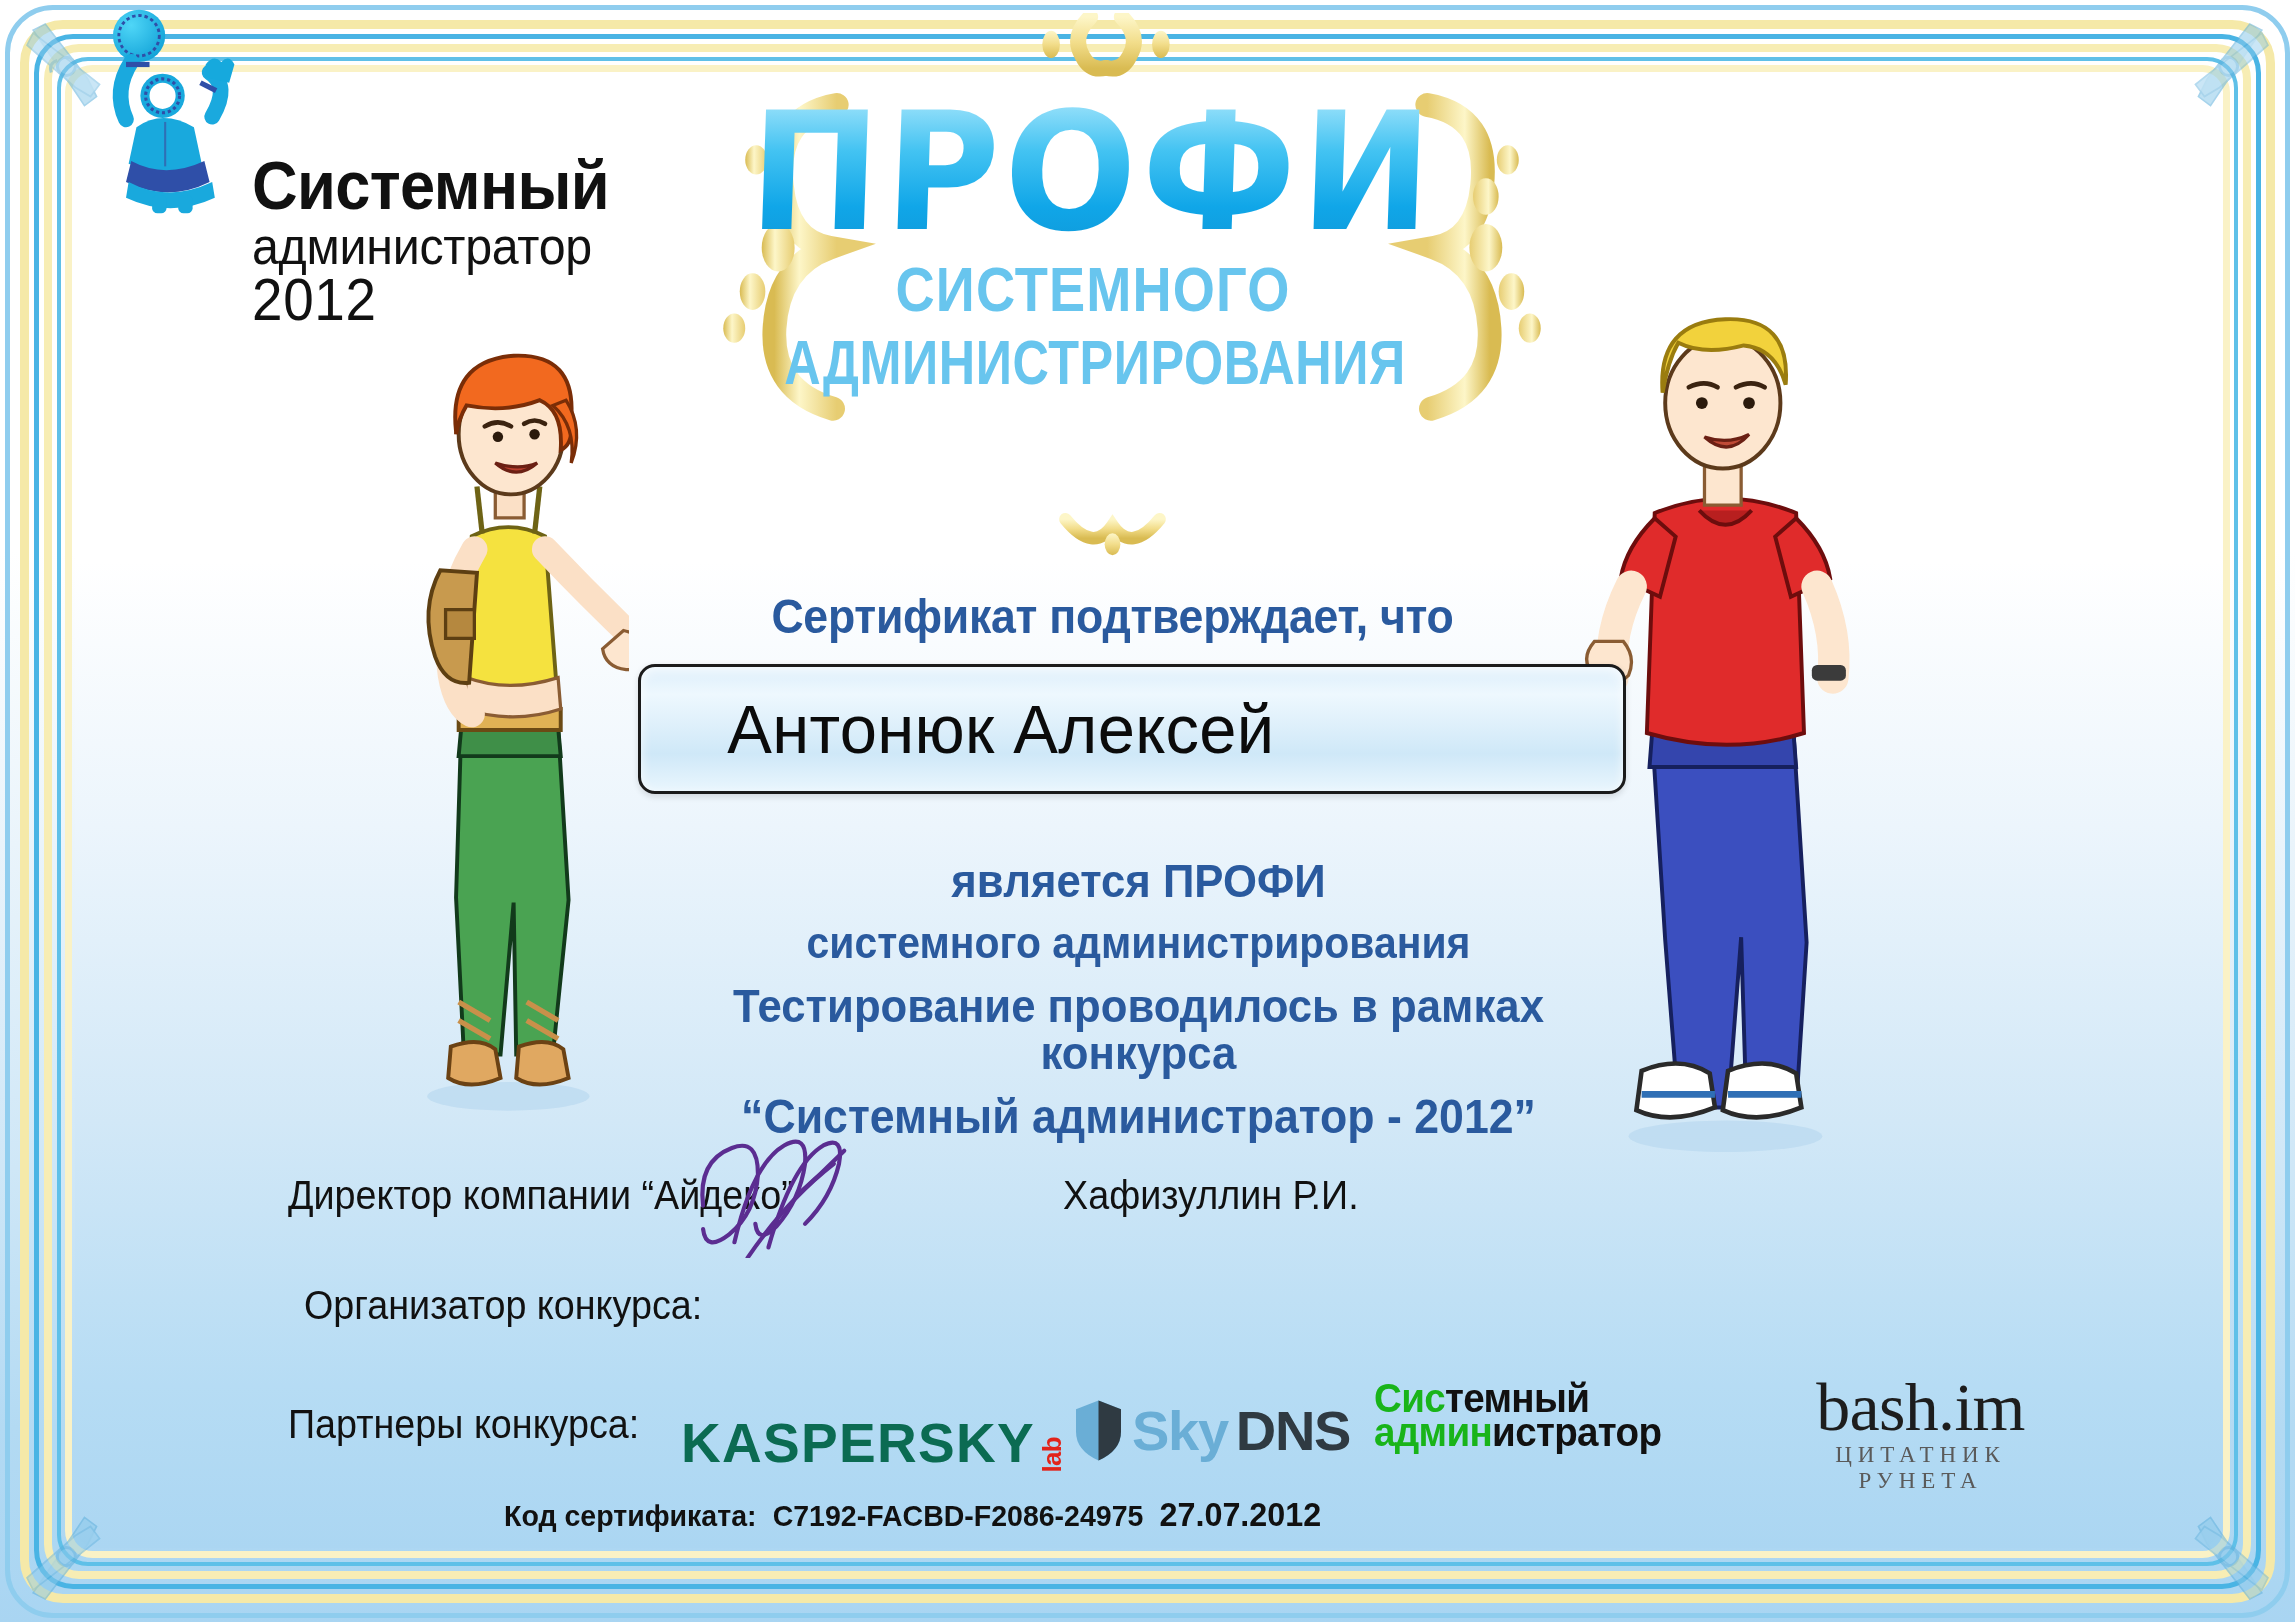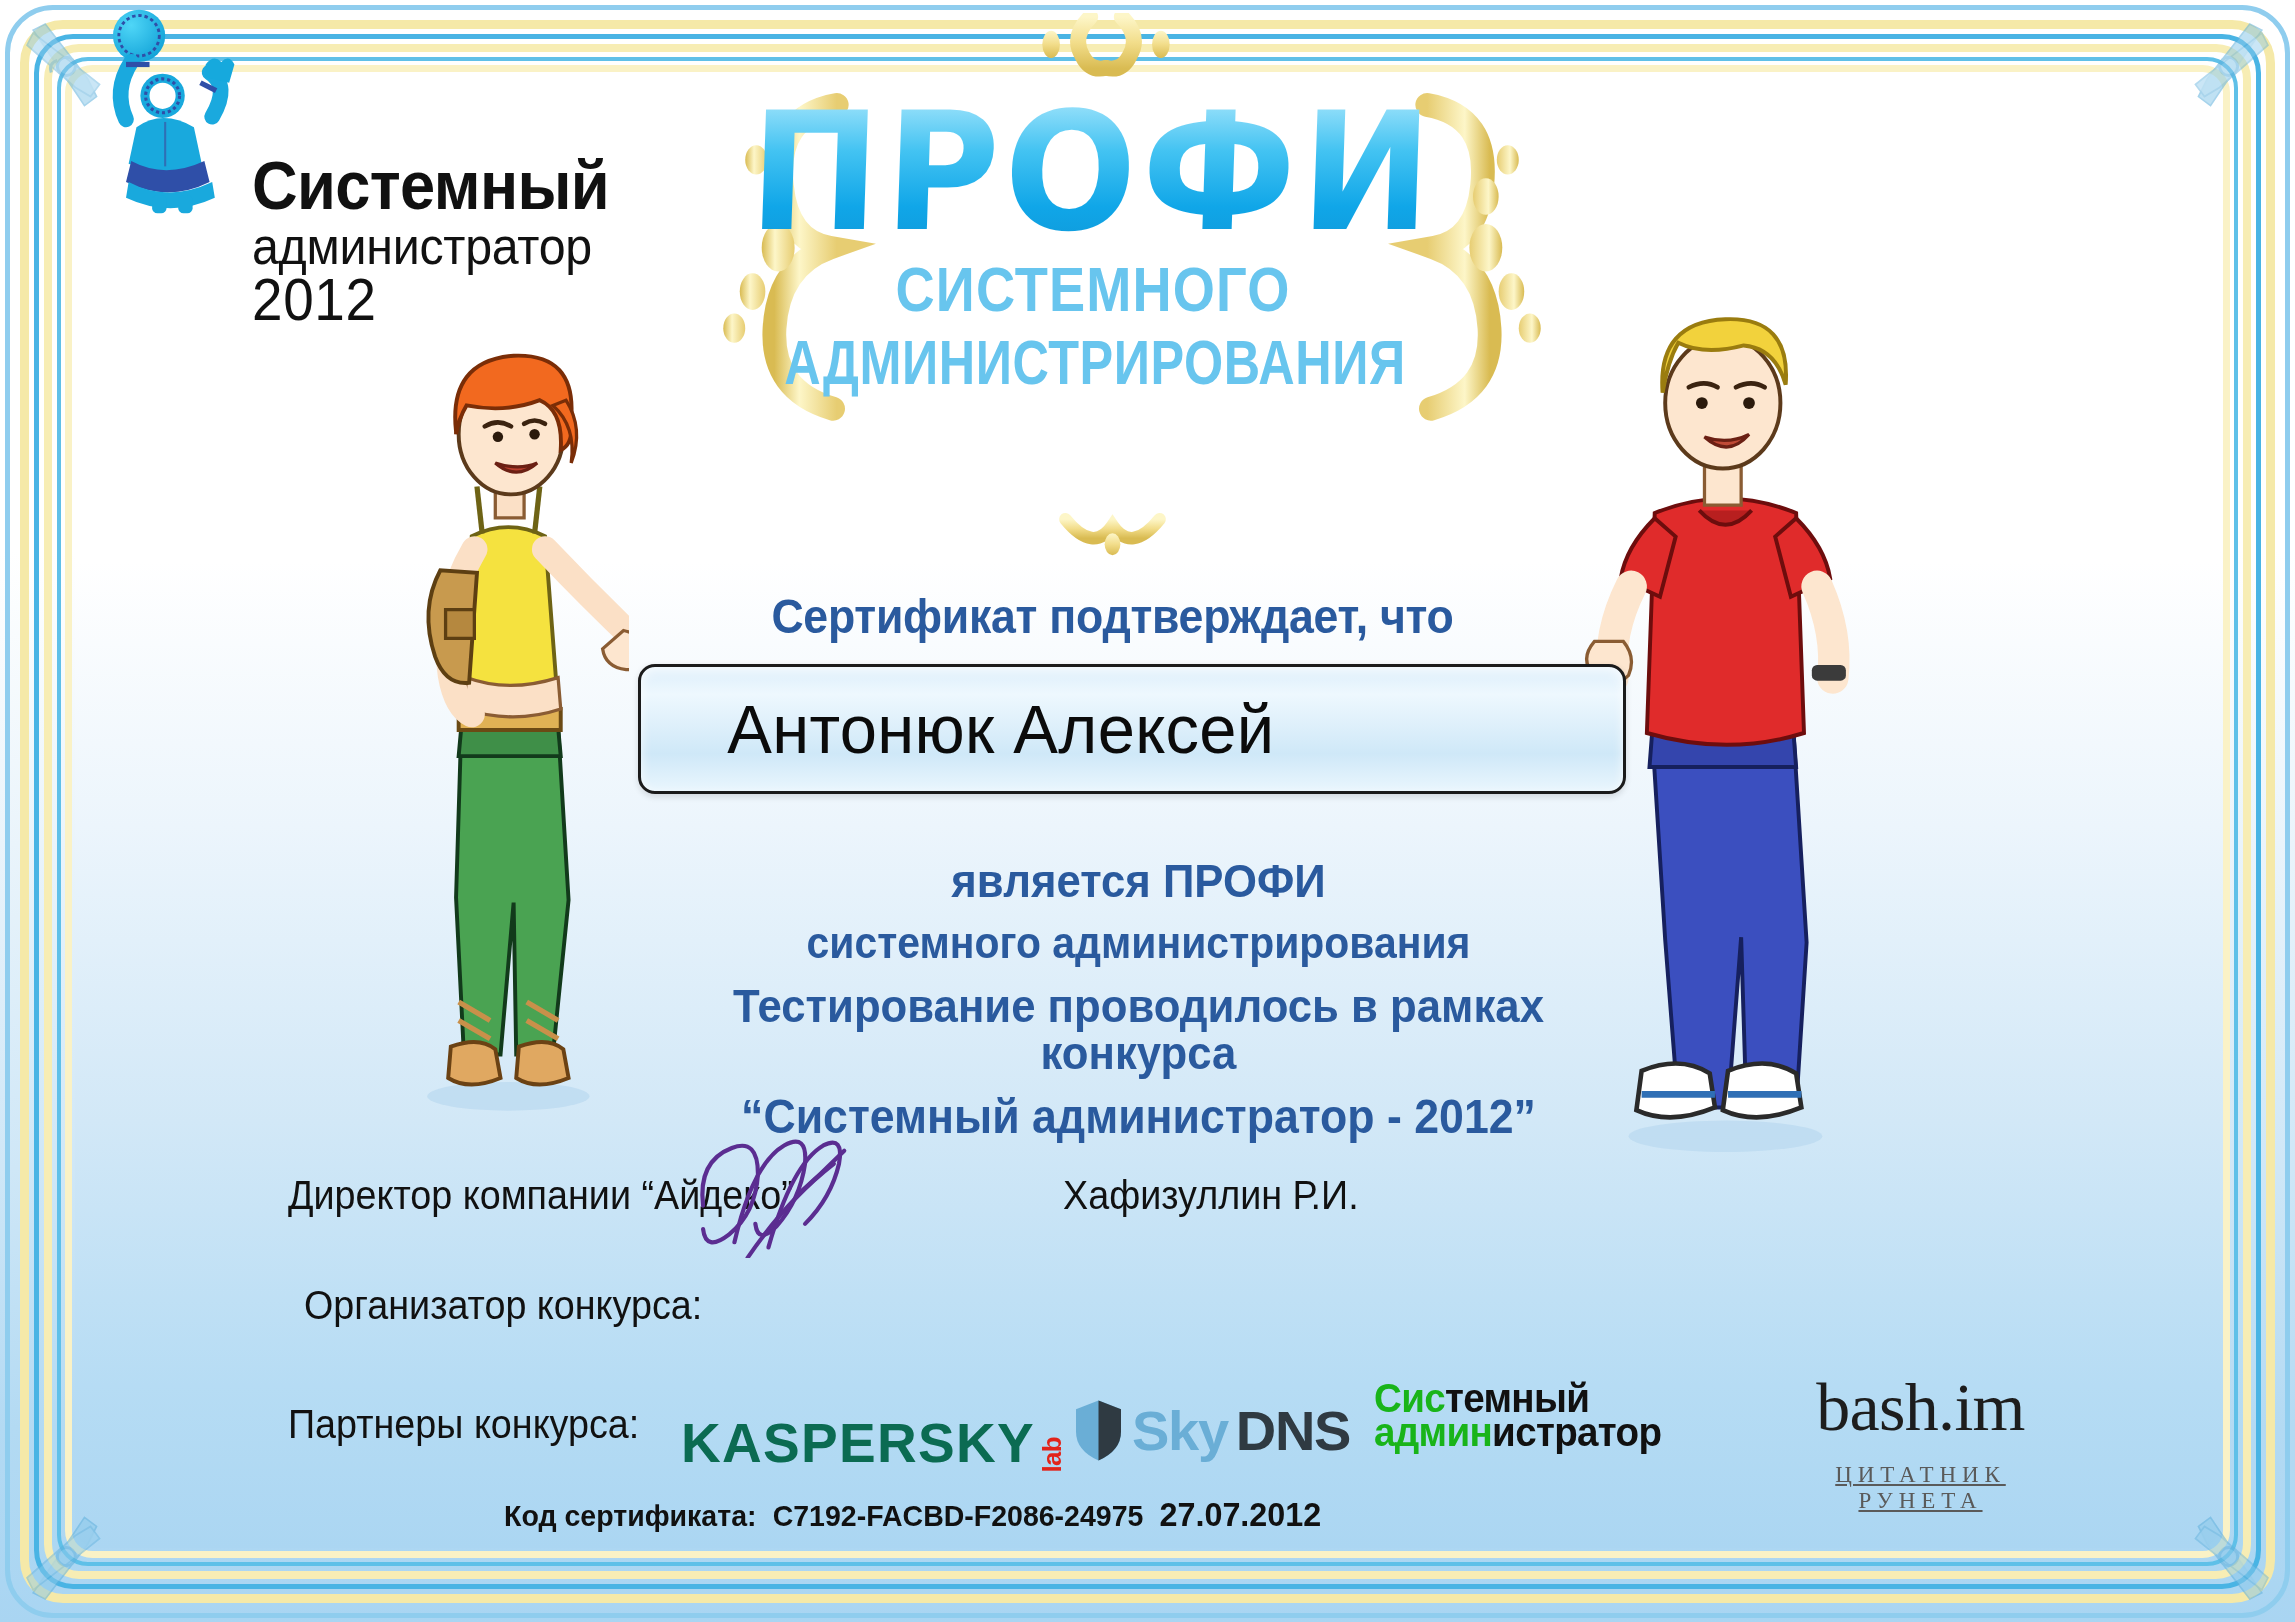--- a/index.html
+++ b/index.html
@@ -168,21 +168,21 @@
   .sky-d{font-family:"Liberation Sans Narrow","Liberation Sans",sans-serif;font-weight:700;font-size:56px;color:#2f3a42;letter-spacing:-1.3px;}
 
   .sysadm-logo{position:absolute;left:1086px;top:1.3px;line-height:.82;transform:scaleX(.94);transform-origin:left top;}
   .sysadm-l1{font-family:"Liberation Sans","DejaVu Sans",sans-serif;font-weight:700;font-size:41px;letter-spacing:-0.7px;white-space:nowrap;}
   .sysadm-l2{font-family:"Liberation Sans","DejaVu Sans",sans-serif;font-weight:700;font-size:41px;letter-spacing:-0.7px;white-space:nowrap;}
   .g{color:#19b419;}
   .k{color:#111;}
 
   .bash{position:absolute;left:1498px;top:-7.9px;text-align:center;}
   .bash-word{font-family:"Liberation Serif","DejaVu Serif",serif;font-size:68px;color:#1d1d1d;letter-spacing:-0.7px;line-height:1;}
-  .bash-sub{font-family:"Liberation Serif","DejaVu Serif",serif;font-size:23px;color:#5a5a5a;letter-spacing:5.9px;margin-top:21px;text-decoration:underline;}
+  .bash-sub{font-family:"Liberation Serif","DejaVu Serif",serif;font-size:23px;color:#5a5a5a;letter-spacing:5.9px;margin-top:1px;}
 
   
   .codeline{
     position:absolute;left:504px;top:1495px;
     font-family:"Liberation Sans Narrow","Liberation Sans",sans-serif;
     font-size:30px;color:#111;font-weight:700;letter-spacing:0px;
     display:flex;align-items:baseline;gap:17px;transform:scaleX(.95);transform-origin:left center;
   }
   .code-date{font-size:34px;font-weight:700;}
 </style>

